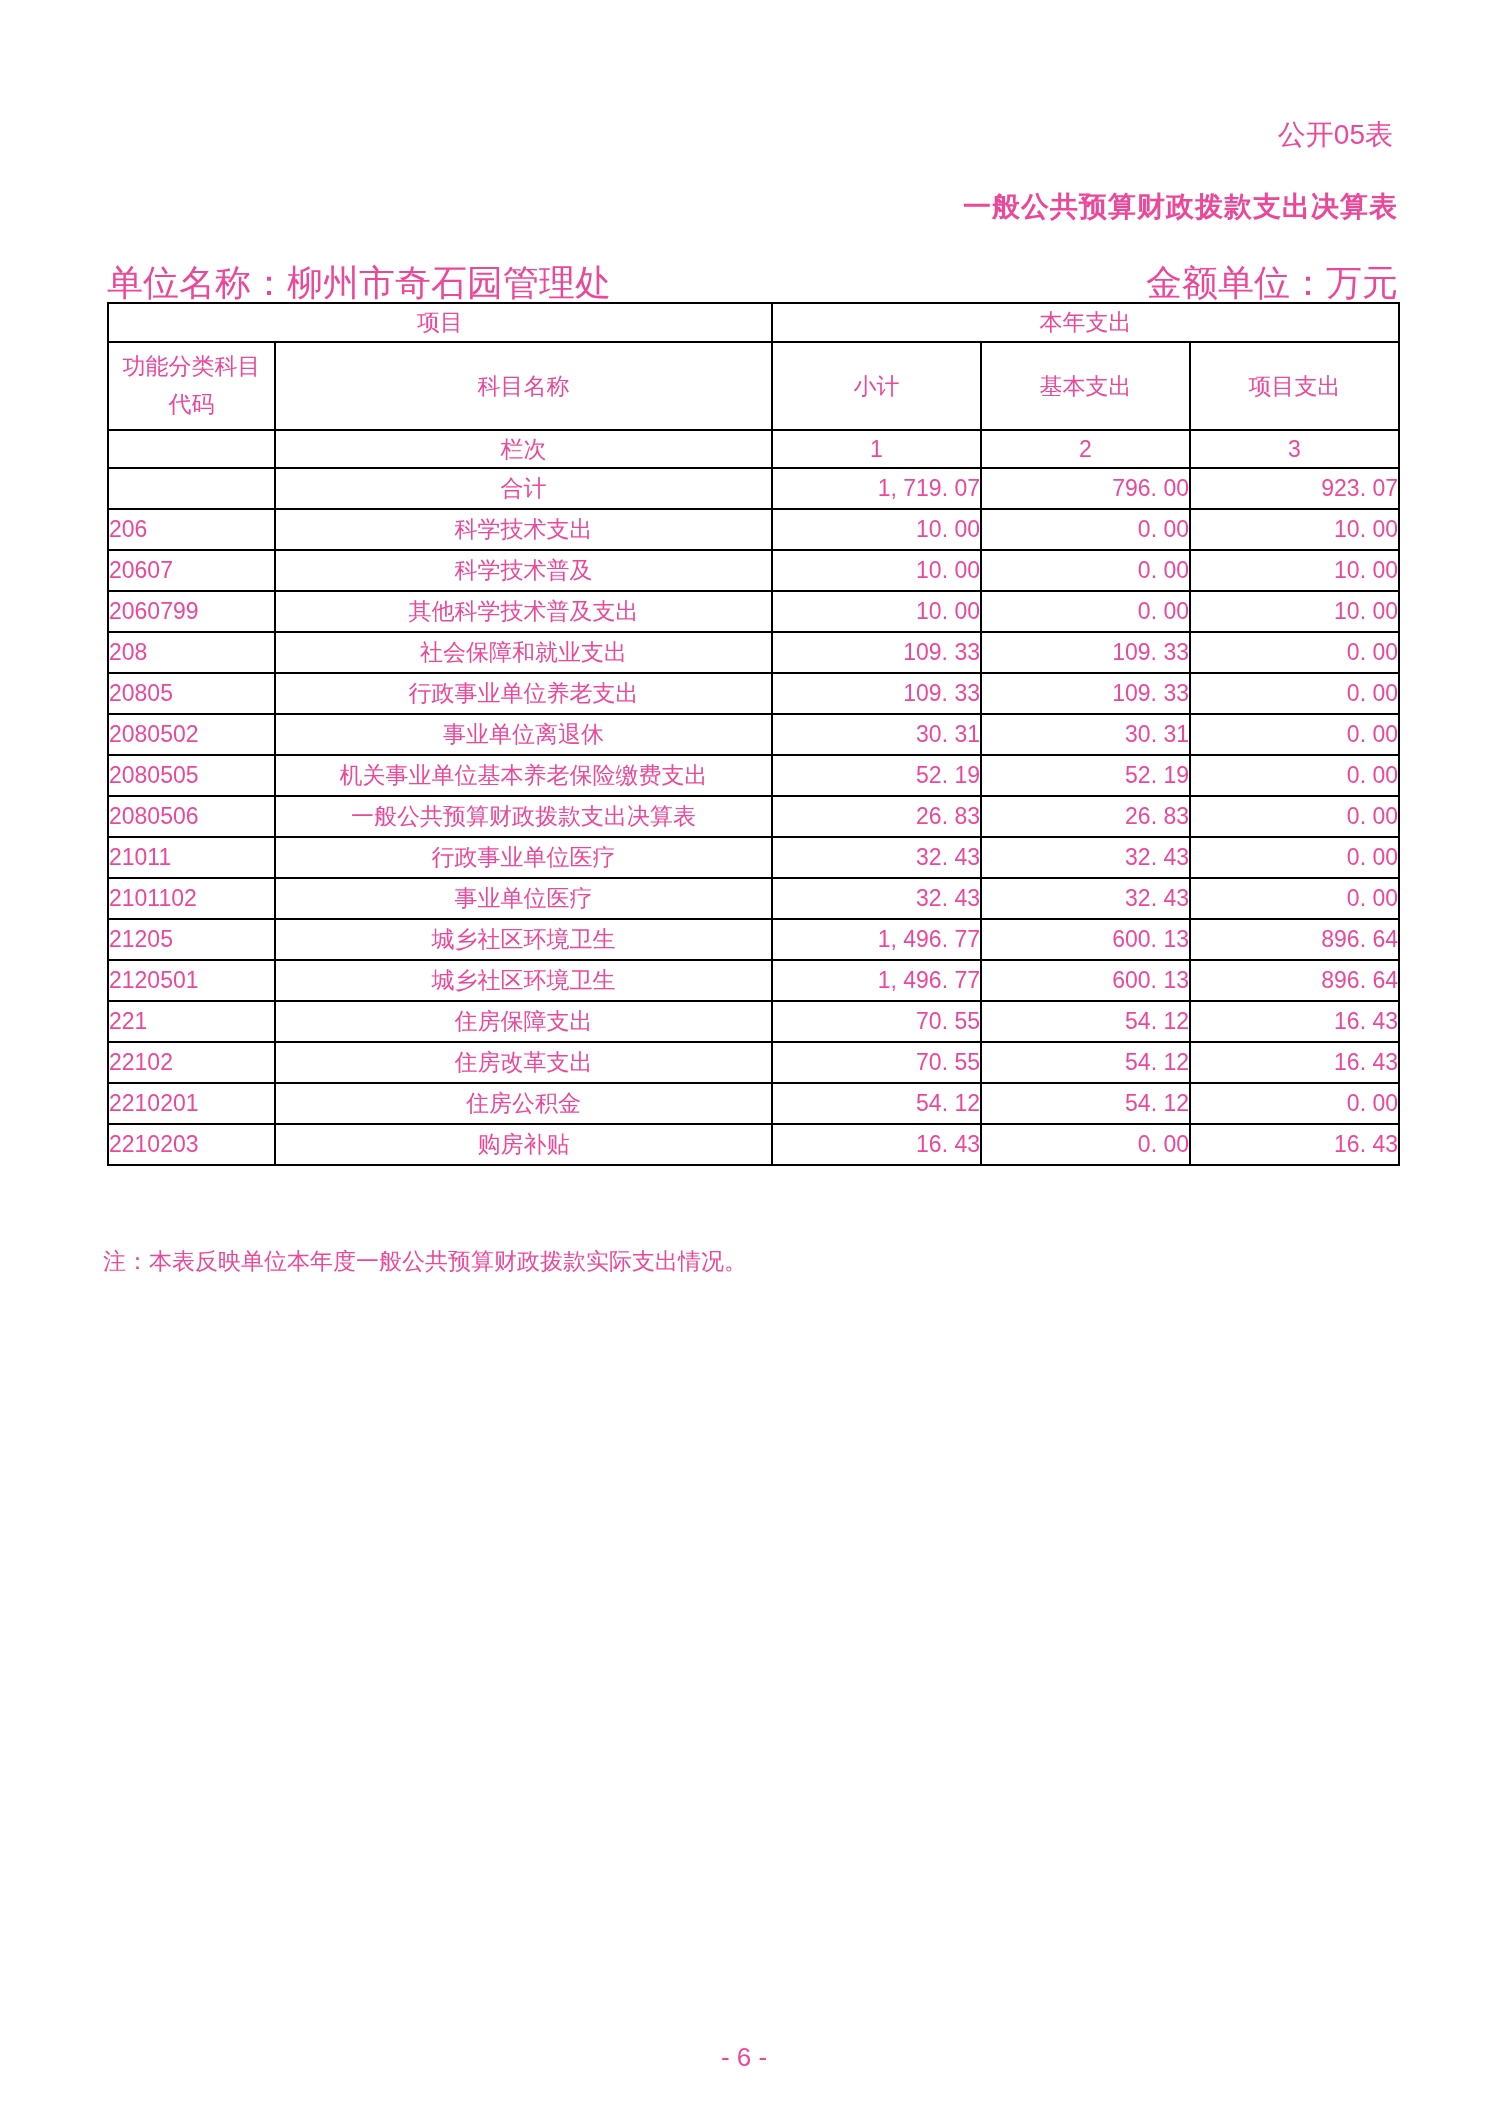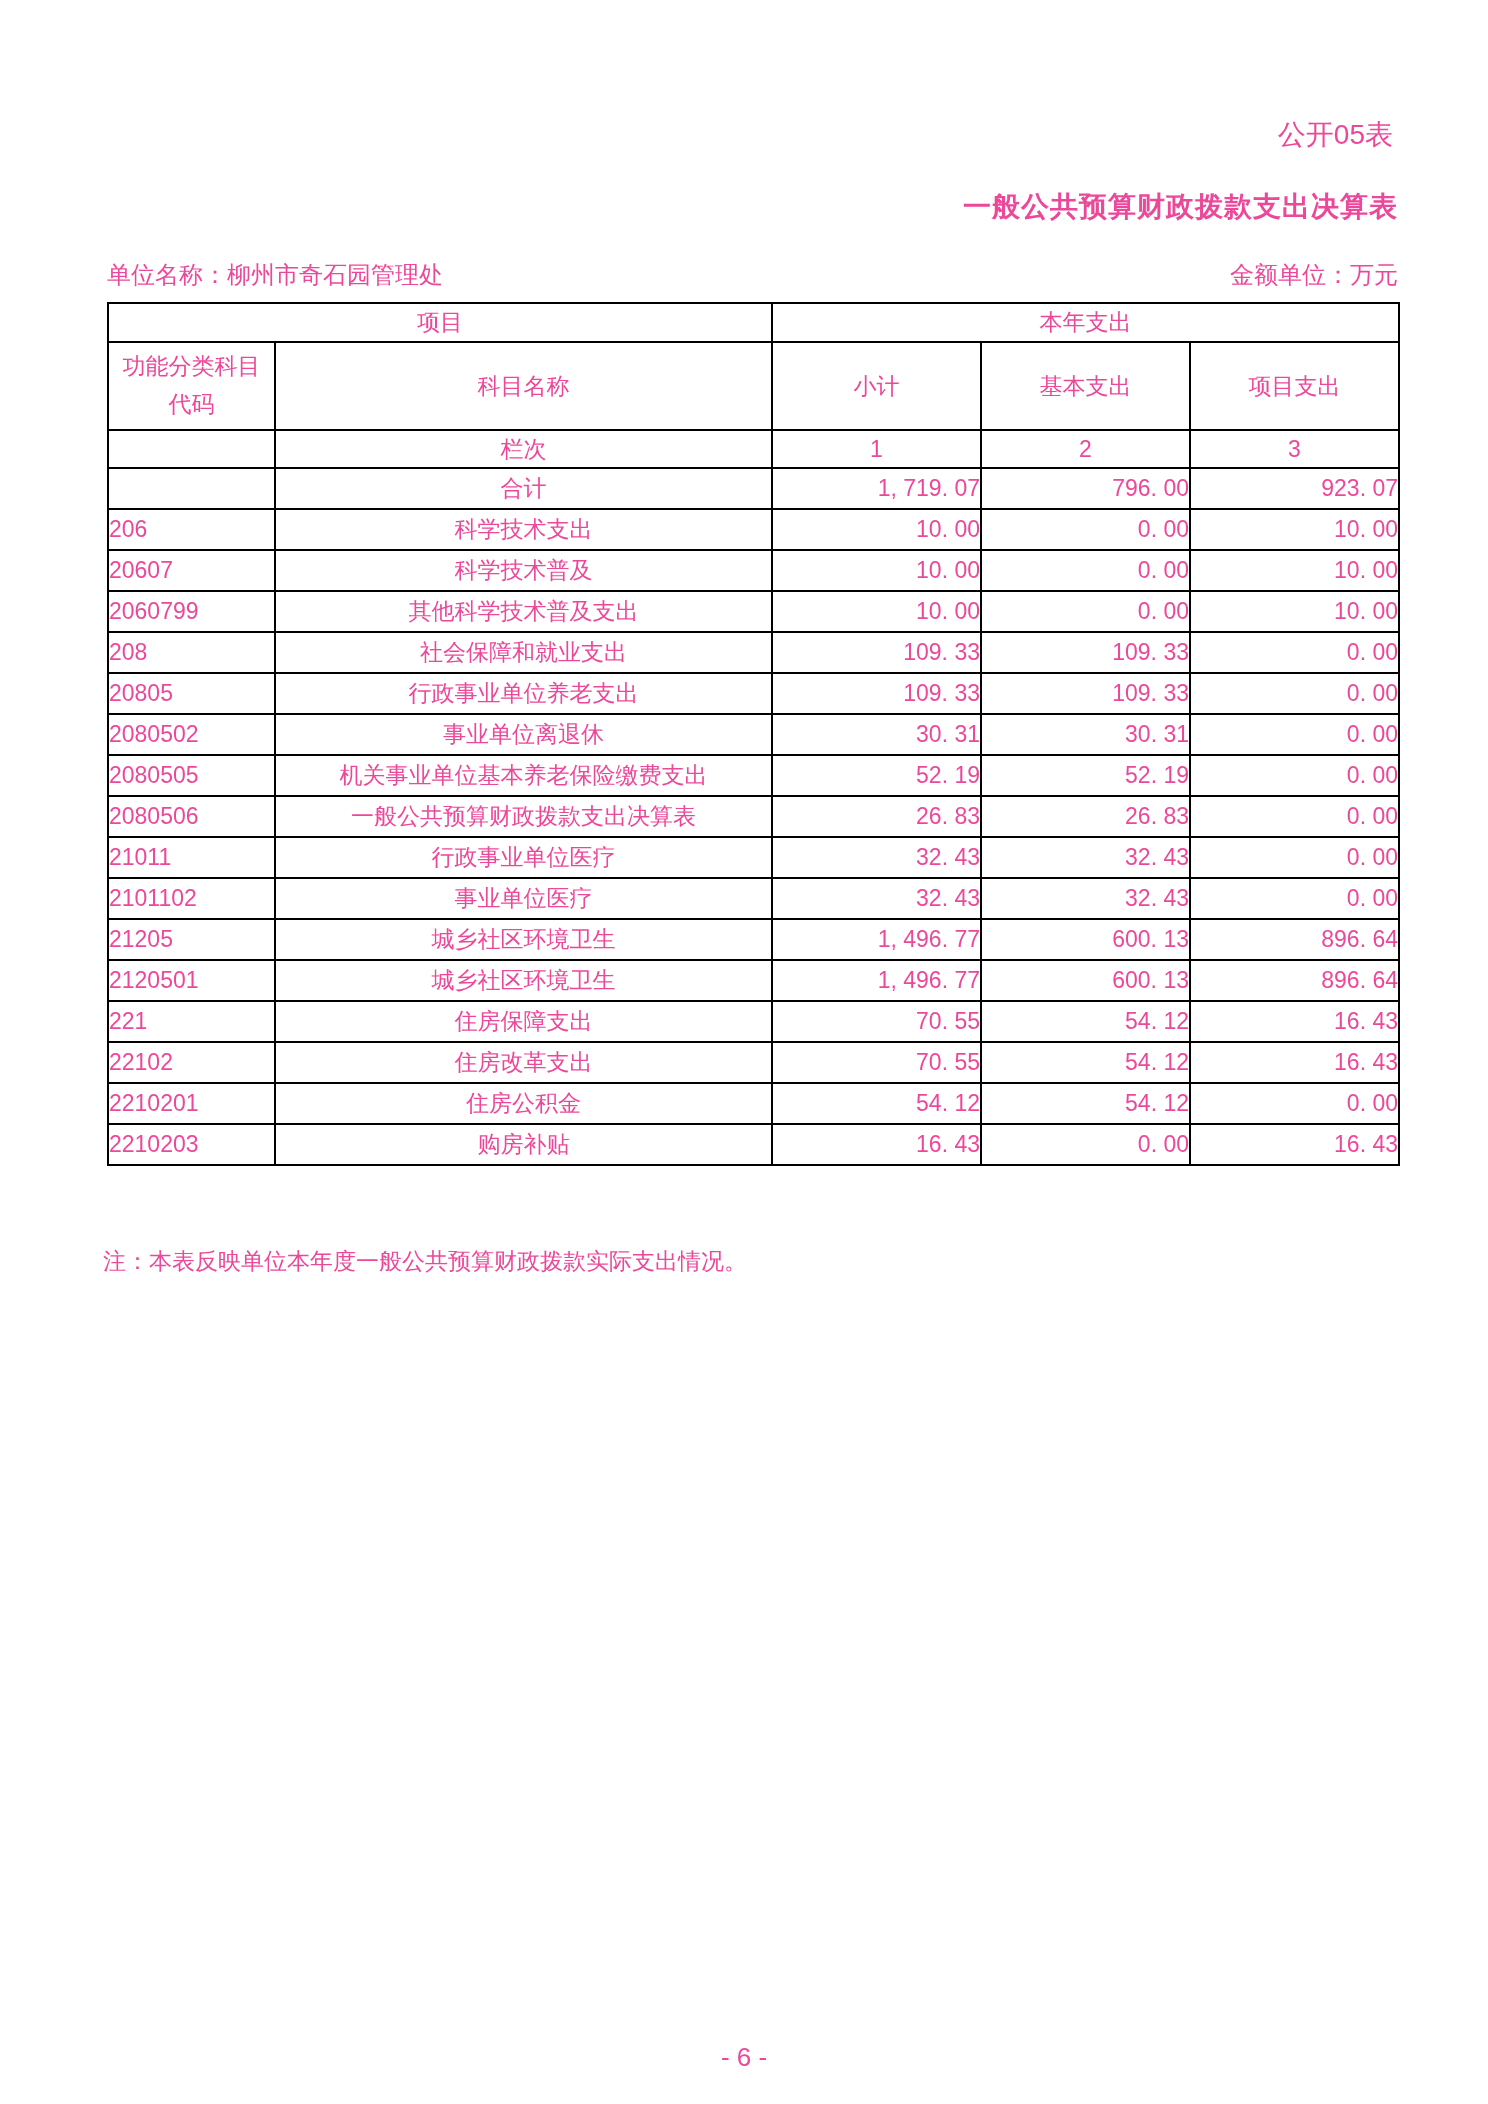--- a/index.html
+++ b/index.html
@@ -18,21 +18,21 @@
     text-align:right; font-size:28px; line-height:1.2;
   }
   .doc-title {
     position:absolute; top:190px; left:107px; width:1291px;
     text-align:right; font-size:28px; font-weight:bold; line-height:1.2;
     letter-spacing:1px;
   }
   .meta-row {
     position:absolute; top:261px; left:107px; width:1291px;
     display:flex; justify-content:space-between;
-    font-size:24px; line-height:1.2;
+    font-size:36px; line-height:1.2;
   }
   table.budget {
     position:absolute; top:302px; left:107px; width:1291px;
     border-collapse:collapse; table-layout:fixed;
     font-size:23px;
     padding-left:28px;
   }
   table.budget th, table.budget td {
     border:2px solid #000000;
     font-weight:normal;

